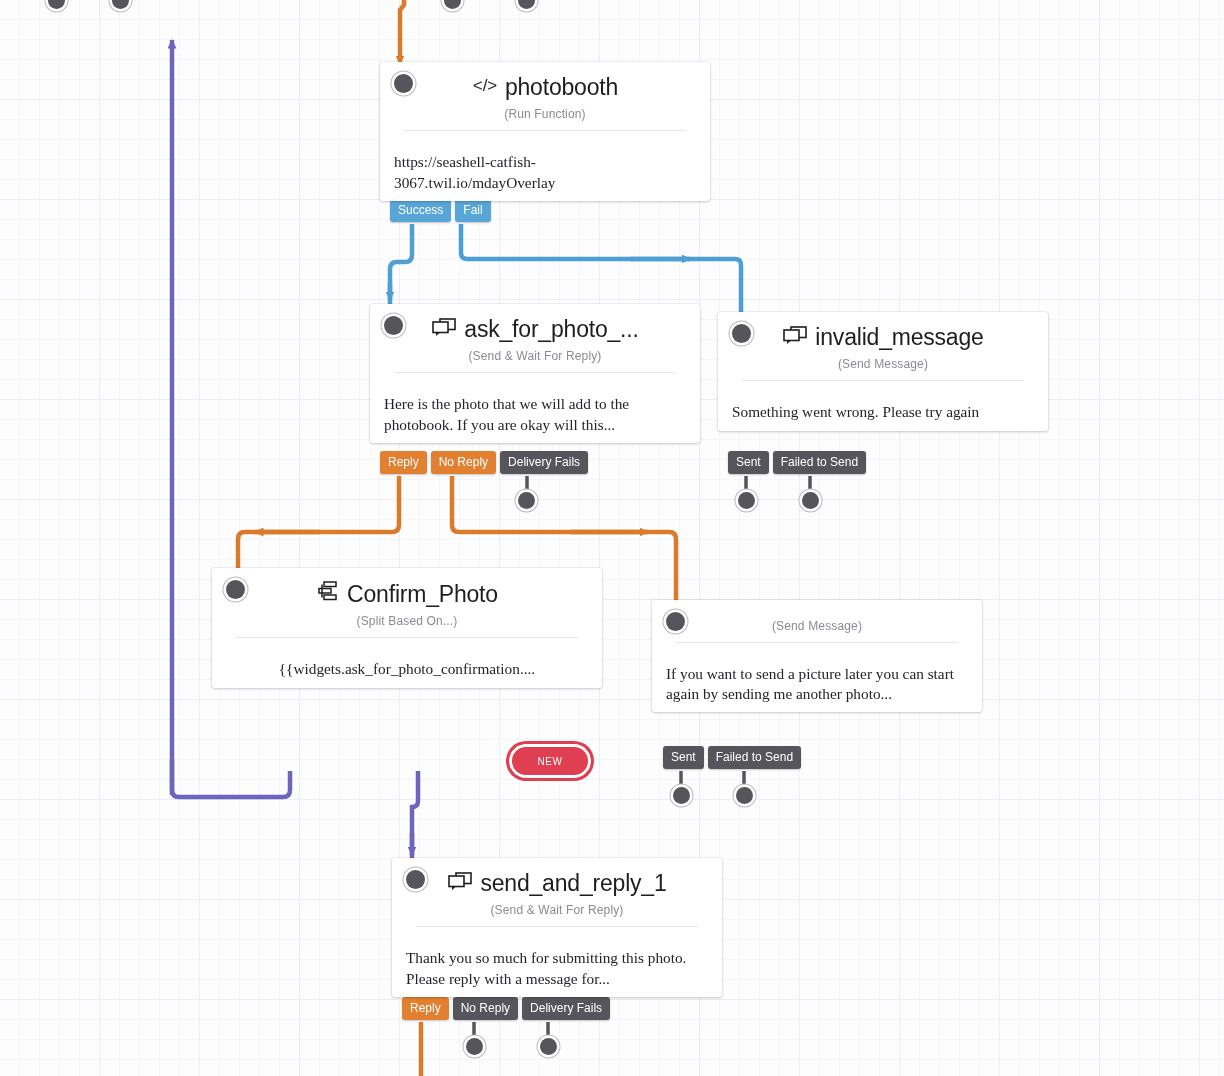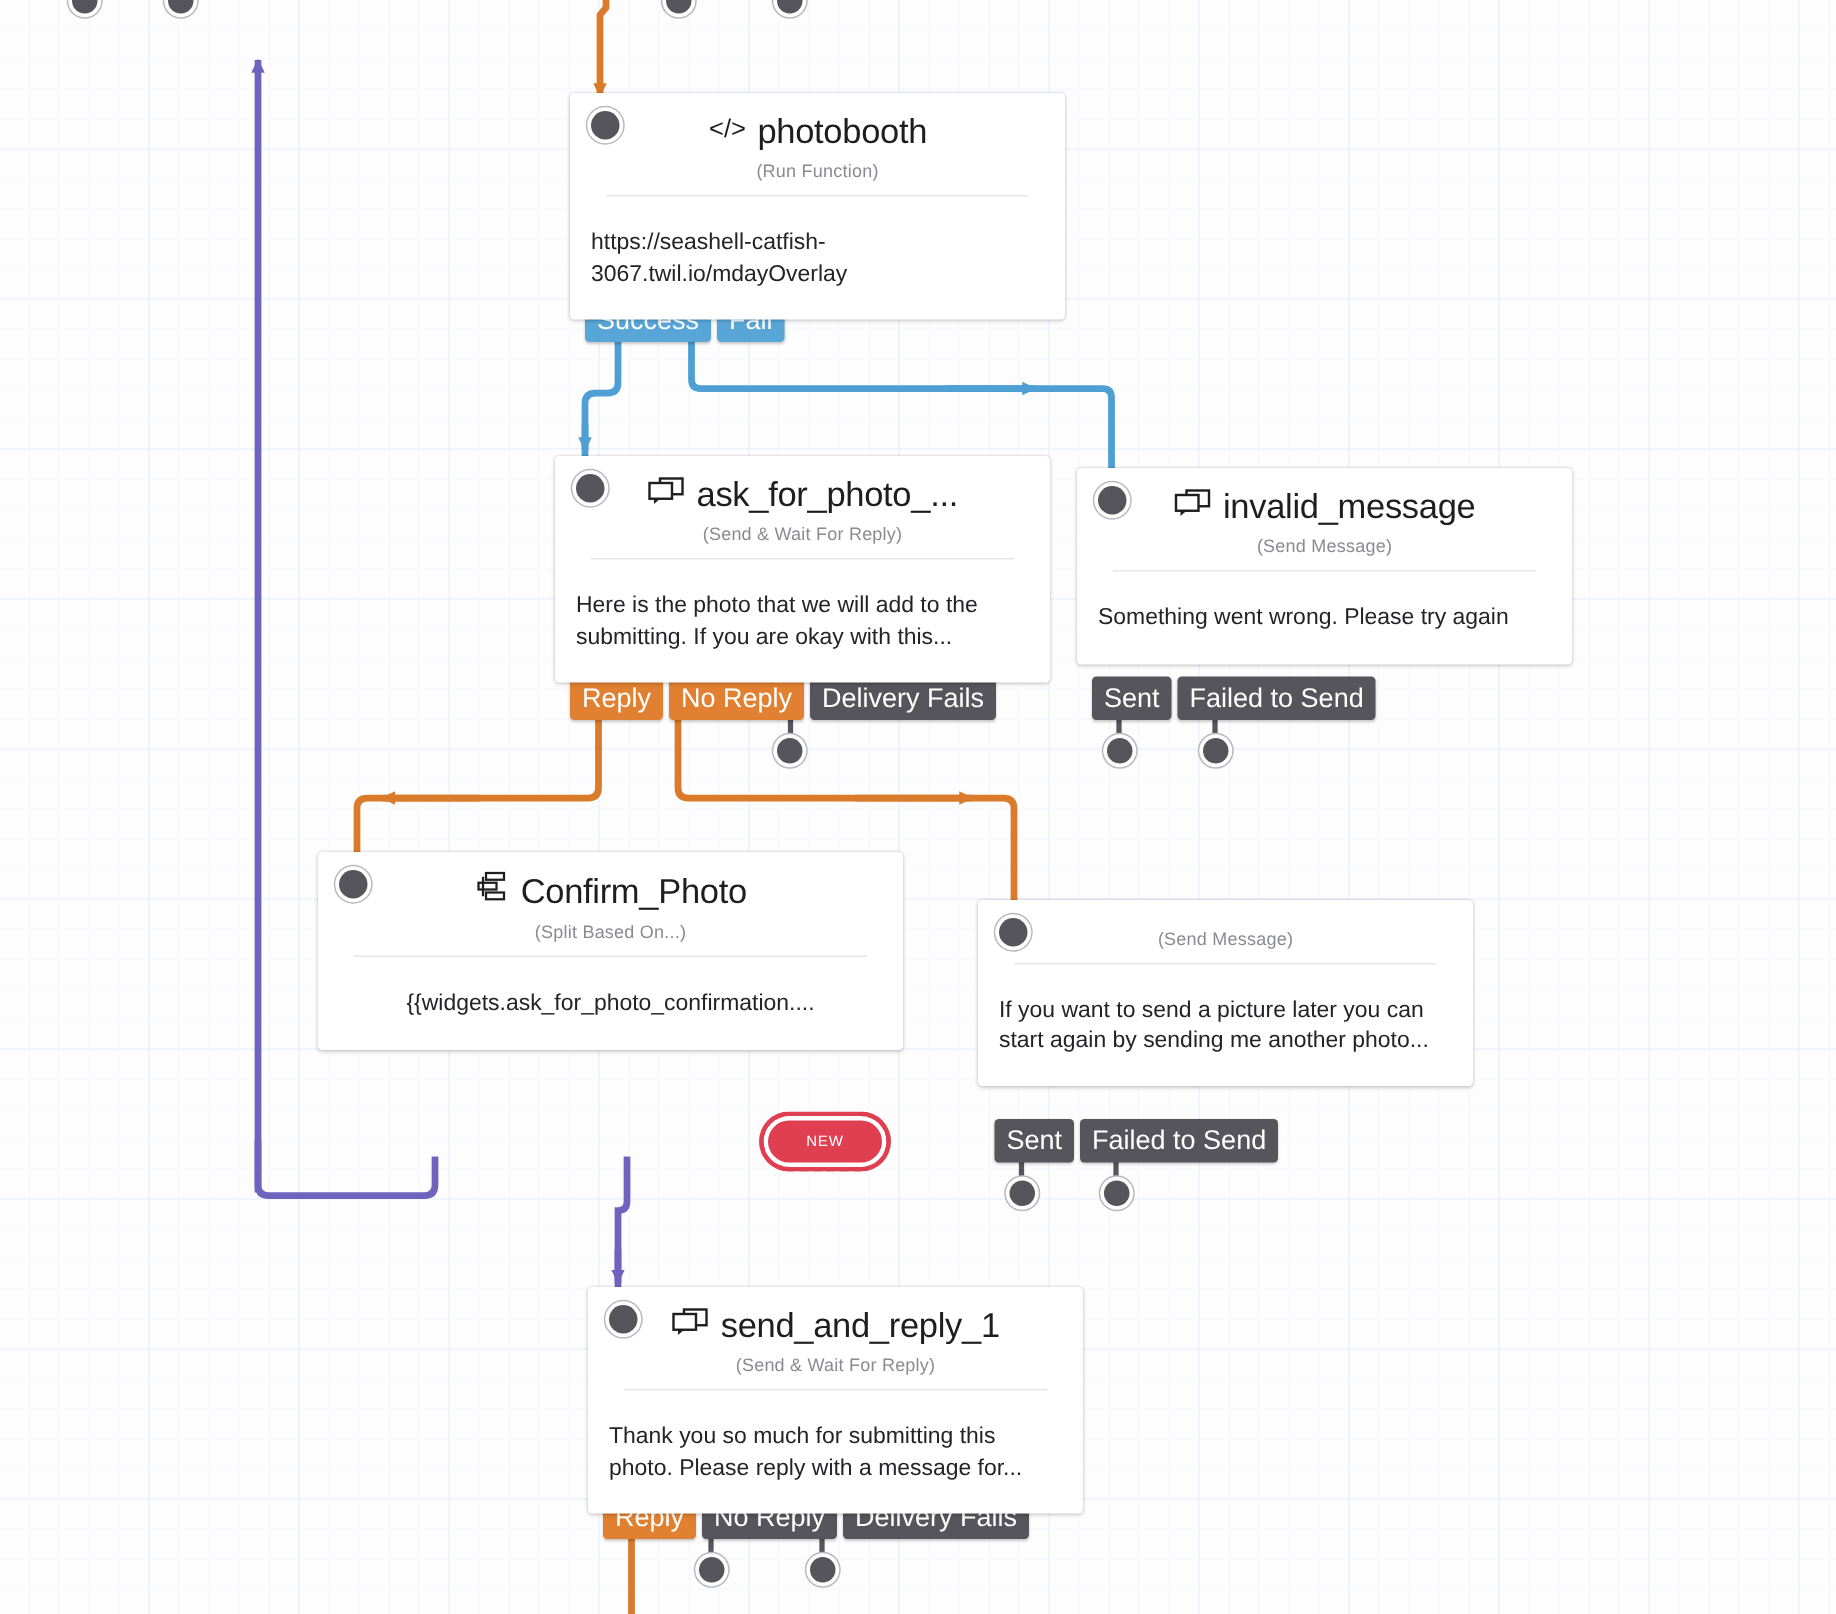--- a/index.html
+++ b/index.html
@@ -47,40 +47,41 @@
   .node-title .ttxt { letter-spacing: -0.2px; }
   .node-sub {
     text-align: center;
     font-size: 12px;
     color: #8a8a92;
     margin-top: 7px;
     letter-spacing: 0.15px;
   }
   .node-divider { height: 1px; background: #e6e6ea; margin: 9px 12px 0 12px; }
   .node-body {
-    padding: 13px 14px 20px 14px;
+    padding: 13px 14px 8px 14px;
     font-size: 15.3px;
     color: #23232a;
     line-height: 1.32;
+    font-family: Liberation Serif, serif;
   }
   .node-body.center { text-align: center; }
 
   .in-dot {
     position: absolute;
     left: 14px; top: 12px;
     width: 19px; height: 19px;
     border-radius: 50%;
     background: #55555b;
     box-shadow: 0 0 0 2.5px #ffffff, 0 0 0 3.5px #b8b8c0;
     z-index: 6;
   }
 
   .ports { position: absolute; display: flex; align-items: flex-start; }
   .port {
-    font-size: 18px;
+    font-size: 12px;
     color: #ffffff;
     padding: 5px 8px 6px 8px;
     border-radius: 3px;
     margin-right: 4px;
     white-space: nowrap;
     line-height: 1;
     box-shadow: 0 1px 2px rgba(0,0,0,0.22);
   }
   .port.blue   { background: #58a6d8; }
   .port.orange { background: #e08030; }
@@ -198,21 +199,21 @@
             <rect x="9" y="2" width="15" height="10.5" fill="#fff" stroke="#1e1e21" stroke-width="1.6"></rect>
             <rect x="2" y="5" width="15" height="10.5" fill="#fff" stroke="#1e1e21" stroke-width="1.6"></rect>
             <path d="M5,15.5 L5,19 L9,15.5 Z" fill="#1e1e21"></path>
           </svg>
         </span>
         <span class="ttxt">ask_for_photo_...</span>
       </div>
       <div class="node-sub">(Send &amp; Wait For Reply)</div>
       <div class="node-divider"></div>
     </div>
-    <div class="node-body">Here is the photo that we will add to the submitting. If you are okay with this...</div>
+    <div class="node-body">Here is the photo that we will add to the photobook. If you are okay will this...</div>
   </div>
   <div class="ports" style="left:380px; top:451px;">
     <div class="port orange">Reply</div>
     <div class="port orange">No Reply</div>
     <div class="port grey">Delivery Fails</div>
   </div>
   <div class="endcap" style="left:518px; top:492px;"></div>
 
   <div class="node" style="left:718px; top:312px; width:330px;">
     <div class="in-dot"></div>

